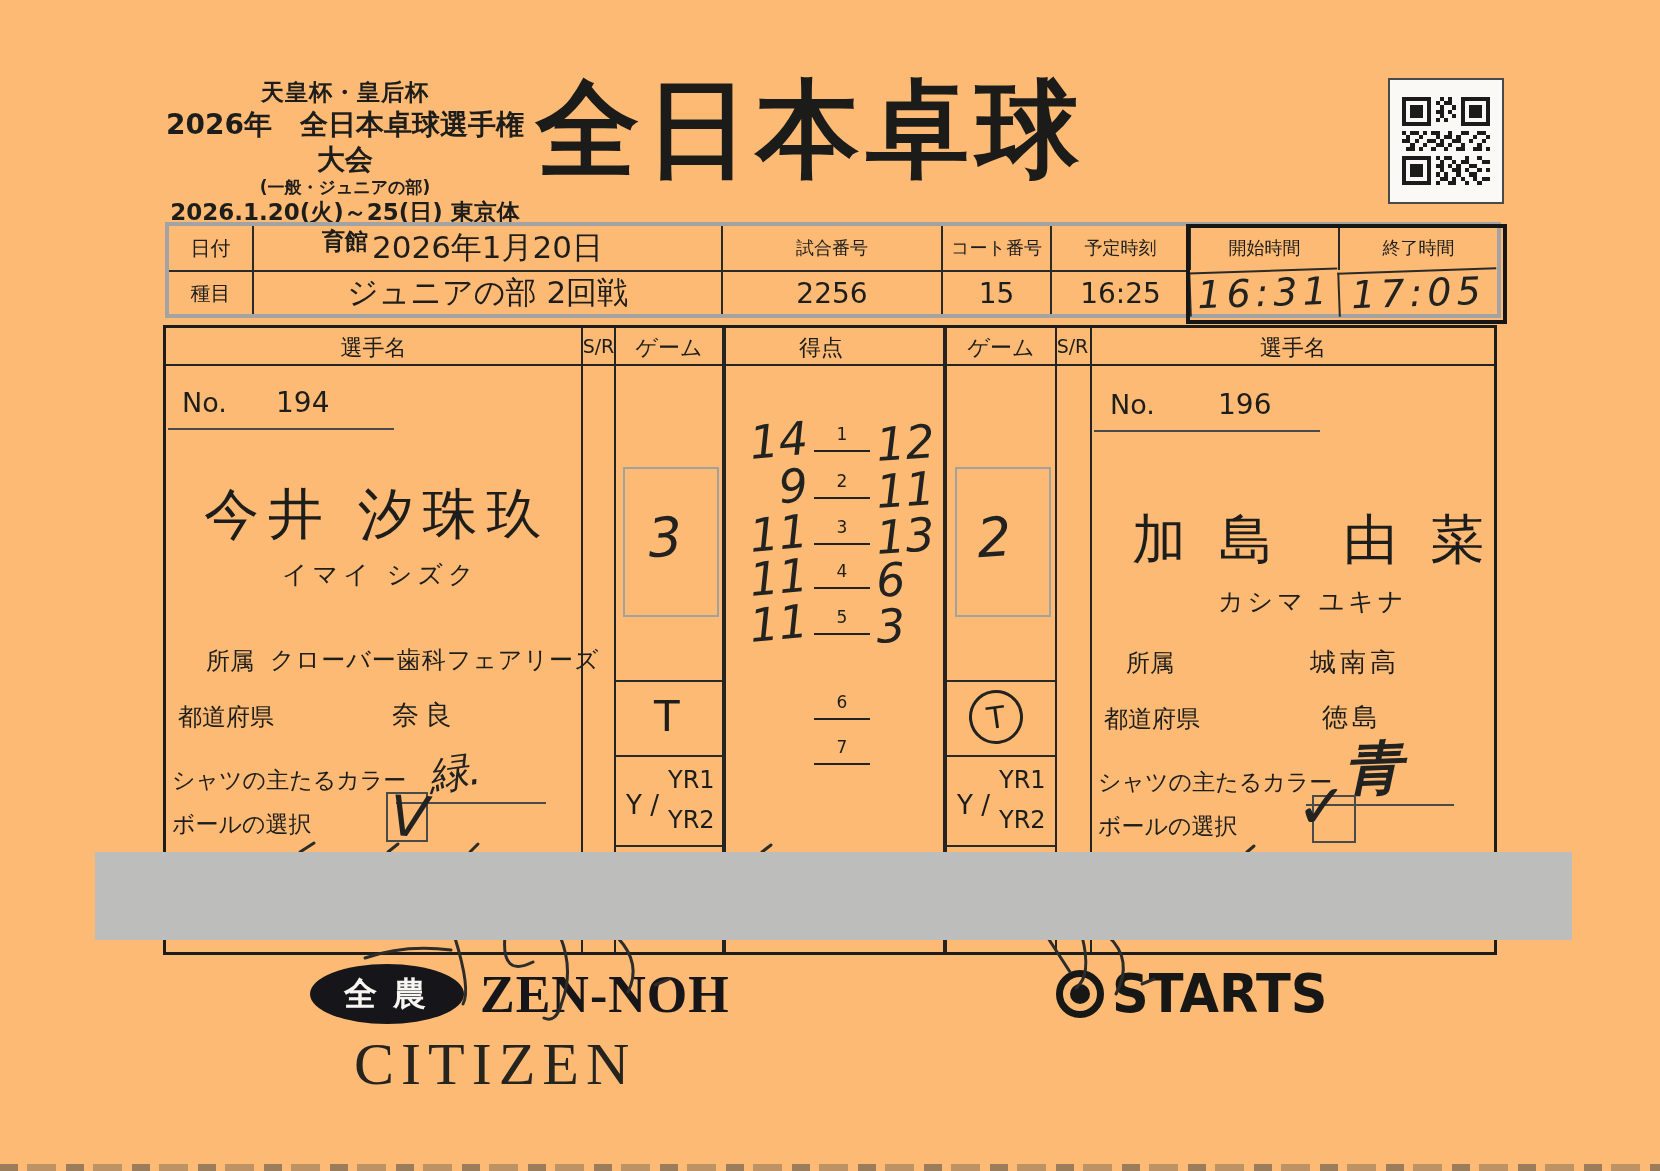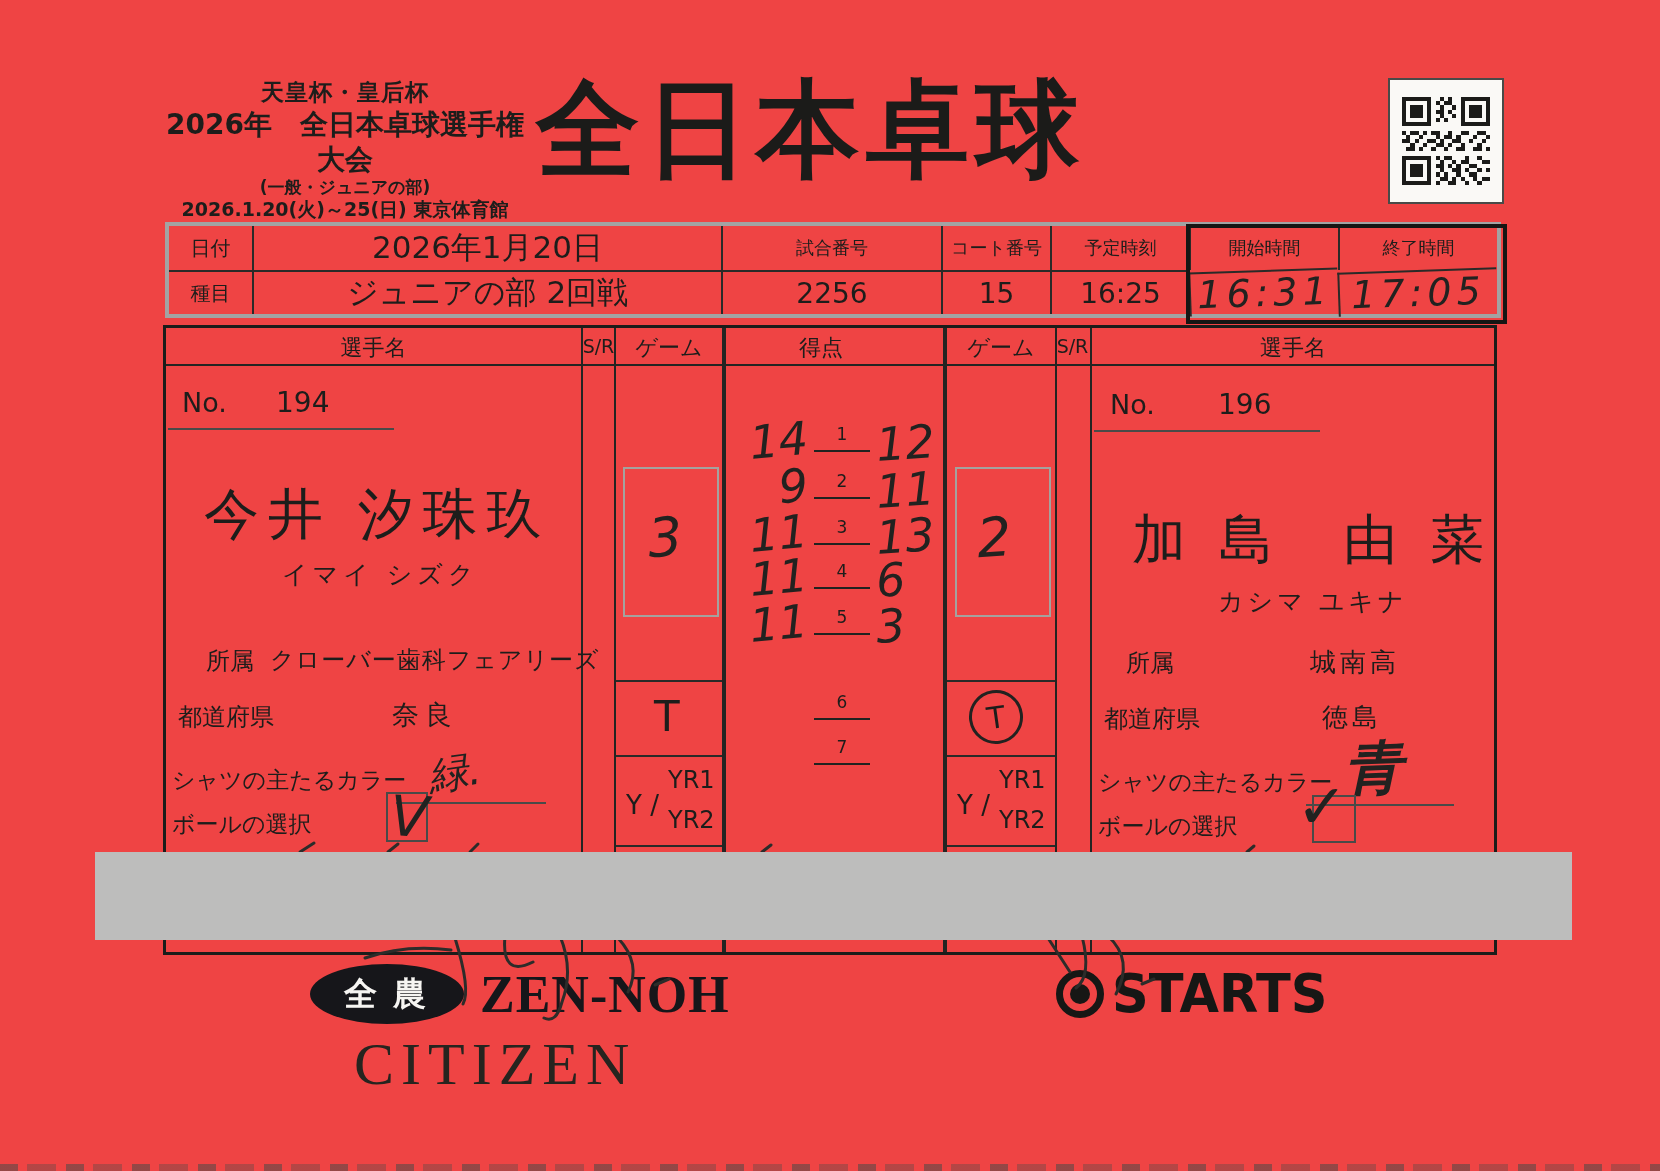--- a/index.html
+++ b/index.html
@@ -1,26 +1,26 @@
 <!DOCTYPE html>
 <html><head>
 <meta charset="utf-8">
 <style>
   html,body{margin:0;padding:0;}
   body{background:#e9e7e3;}
   .sheet{
     position:relative; width:1660px; height:1171px; overflow:hidden;
-    background:#ef4444; font-family:"DejaVu Sans", sans-serif; color:#1d1d1b;
+    background:#fdba74; font-family:"DejaVu Sans", sans-serif; color:#1d1d1b;
   }
   
   .hdr-left{position:absolute; left:160px; top:78px; width:370px; text-align:center; font-weight:bold; line-height:1.25;}
   .hl1{font-size:23px; letter-spacing:1px;}
   .hl2{font-size:28px;}
   .hl3{font-size:17px;}
-  .hl4{font-size:19px;}
+  .hl4{font-size:23px;}
   .logo-title{
     position:absolute; left:536px; top:62px; font-size:103px; font-weight:900;
     letter-spacing:7px; color:#1b1b19; transform:scaleY(1.03); white-space:nowrap;
   }
   .qr-box{position:absolute; left:1388px; top:78px; width:112px; height:122px;
     border:2px solid #4a4a48; background:#faf9f6; display:flex; align-items:center; justify-content:center;}
   
   .info-table{position:absolute; left:165px; top:222px; width:1328px; height:88px;
     display:grid; grid-template-columns:83px 469px 220px 109px 139px 149px 159px;
     grid-template-rows:44px 44px; border:4px solid #a3a3a3;}

